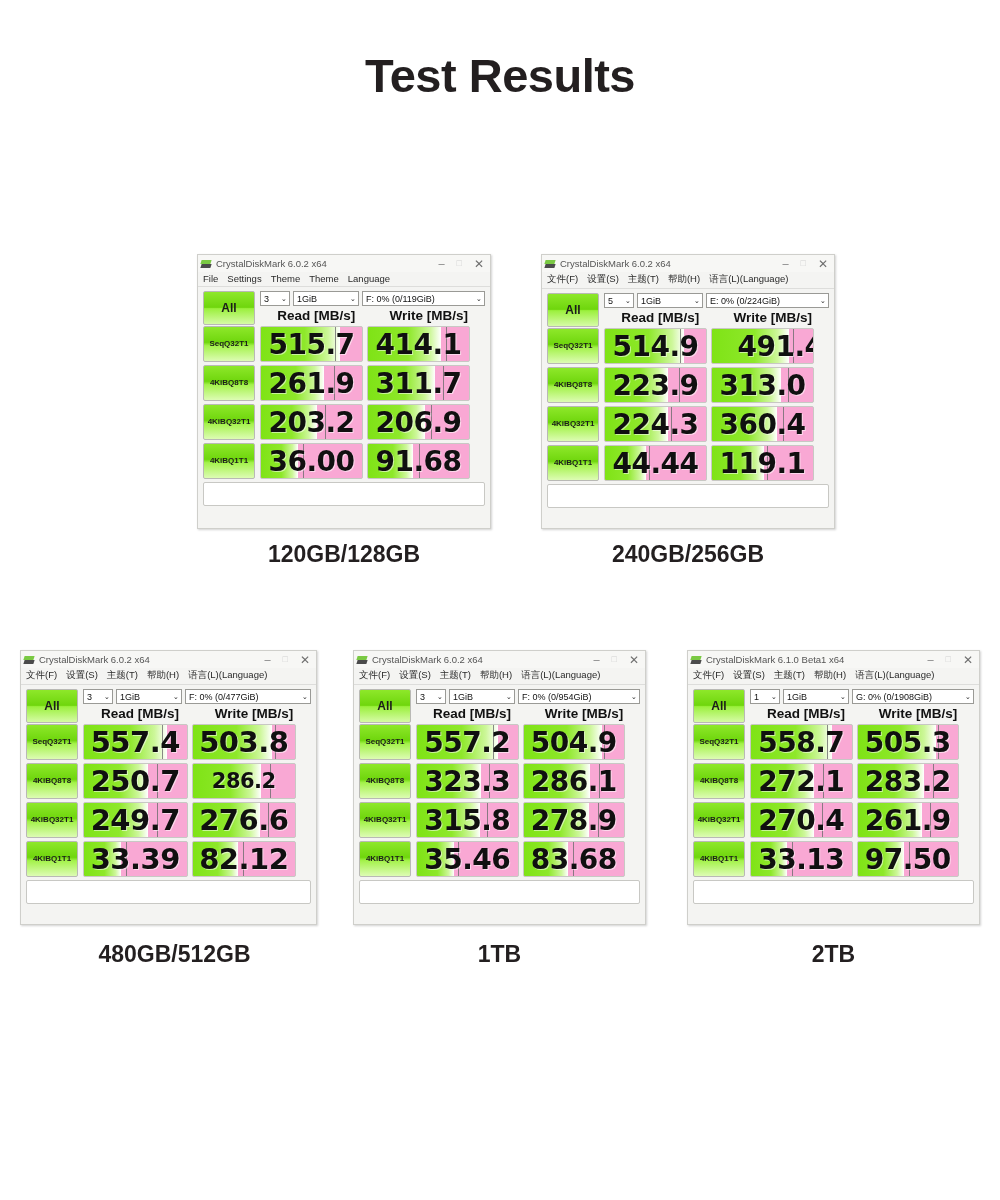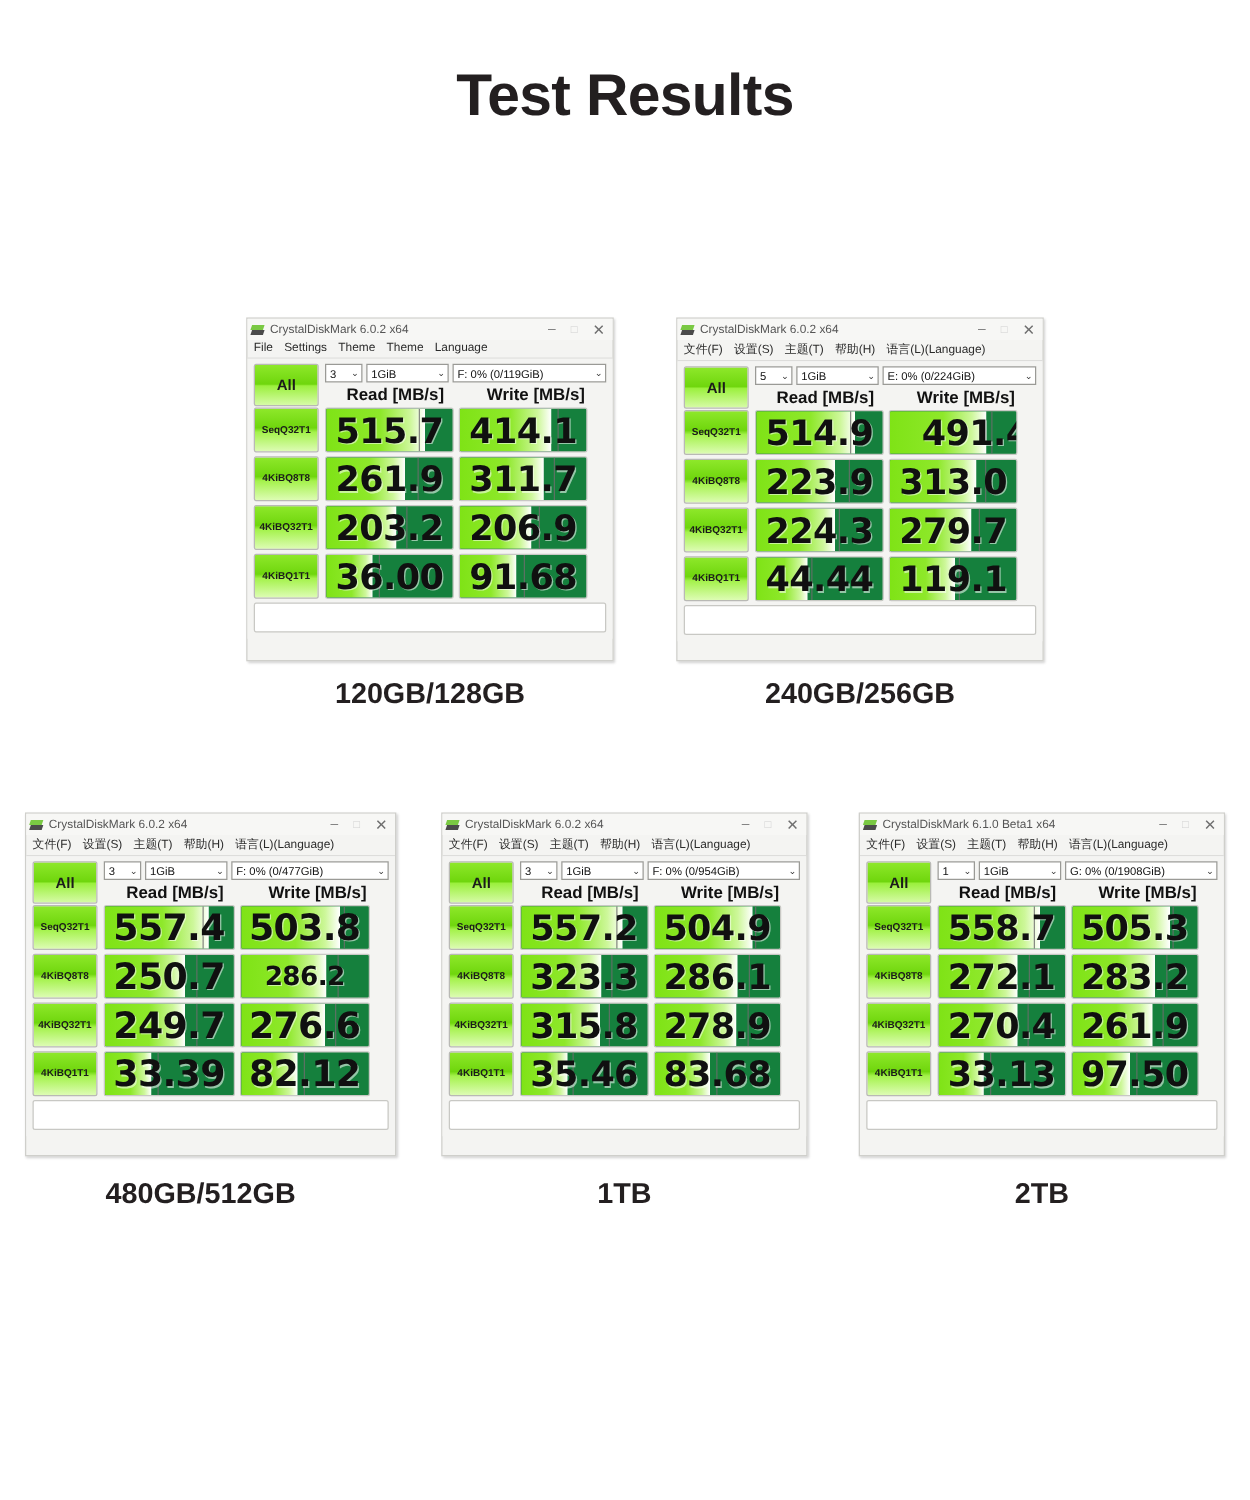--- a/index.html
+++ b/index.html
@@ -87,21 +87,21 @@
   .res-row { display: flex; align-items: stretch; margin-bottom: 3px; }
   .rowlabel {
     width: 52px; flex: 0 0 auto; margin-right: 5px;
     background: linear-gradient(#8ee82a 0%, #6fd60d 45%, #a4f24b 55%, #ddfcb4 100%);
     border: 1px solid #b9b9b5; border-radius: 2px;
     display: flex; flex-direction: row; align-items: center; justify-content: center;
     font-size: 8px; font-weight: bold; color: #1b1b1b; line-height: 1.15;
     padding: 2px 0;
   }
   .gauge {
-    flex: 1 1 0; position: relative; background: #15803d;
+    flex: 1 1 0; position: relative; background: #f9a8d4;
     border: 1px solid #c8c8c4; border-radius: 2px;
     height: 36px; margin-right: 4px; overflow: hidden;
   }
   .gauge:last-child { margin-right: 15px; }
   .gauge .fill {
     position: absolute; left: 0; top: 0; bottom: 0;
     background: linear-gradient(to right, #7fe316 0%, #8ee82a 55%, #cdf79a 85%, #ffffff 100%);
   }
   .gauge .tick {
     position: absolute; top: 0; bottom: 0; width: 1px; background: #6d6d6d; opacity: .8;
@@ -336,21 +336,21 @@
                 <span>Q32T1</span>
               </div>
               <div class="gauge">
                 <div class="fill" style="width: 62%;"></div>
                 <div class="tick" style="left: 65%;"></div>
                 <div class="val" style="font-size: 28px;">224.3</div>
               </div>
               <div class="gauge">
                 <div class="fill" style="width: 64%;"></div>
                 <div class="tick" style="left: 70%;"></div>
-                <div class="val" style="font-size: 28px;">279.7</div>
+                <div class="val" style="font-size: 28px;">360.4</div>
               </div>
             </div>
             <div class="res-row">
               <div class="rowlabel">
                 <span>4KiB</span>
                 <span>Q1T1</span>
               </div>
               <div class="gauge">
                 <div class="fill" style="width: 41%;"></div>
                 <div class="tick" style="left: 44%;"></div>
@@ -473,21 +473,21 @@
               <div class="gauge">
                 <div class="fill" style="width: 44%;"></div>
                 <div class="tick" style="left: 49%;"></div>
                 <div class="val" style="font-size: 29px;">82.12</div>
               </div>
             </div>
           </div>
           <div class="statusbar"></div>
         </div>
       </div>
-      <div class="capacity-label" style="left: 12px; width: 297px; top: 941px;">480GB/512GB</div>
+      <div class="capacity-label" style="left: 26px; width: 297px; top: 941px;">480GB/512GB</div>
       <div class="cdm" style="left: 353px; top: 650px; width: 293px; height: 275px;">
         <div class="cdm-titlebar">
           <span class="app-icon">
             <i class="g1"></i>
             <i class="g2"></i>
           </span>
           <span class="cdm-title">CrystalDiskMark 6.0.2 x64</span>
           <span class="winbtns">
             <span class="winbtn min">–</span>
             <span class="winbtn max">□</span>

